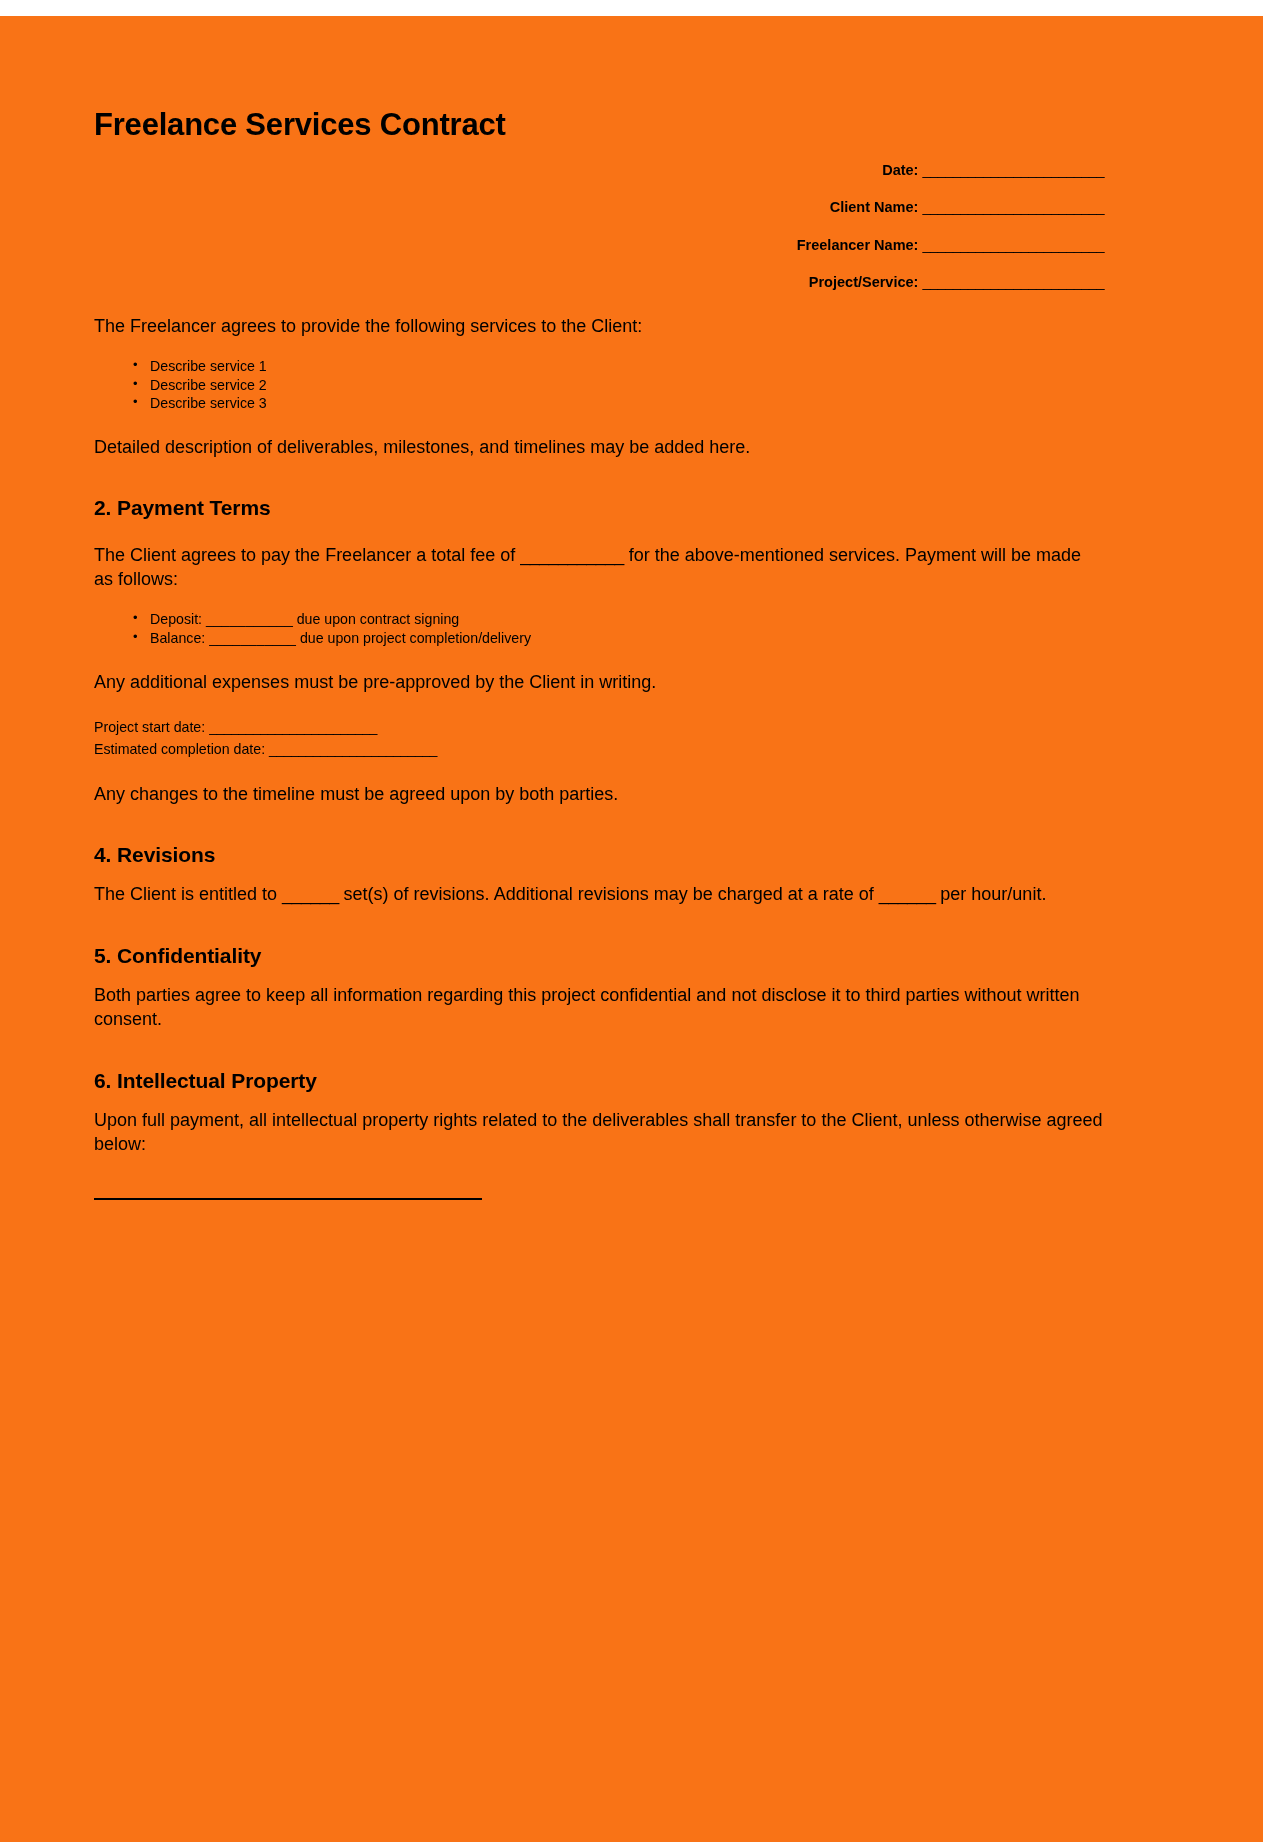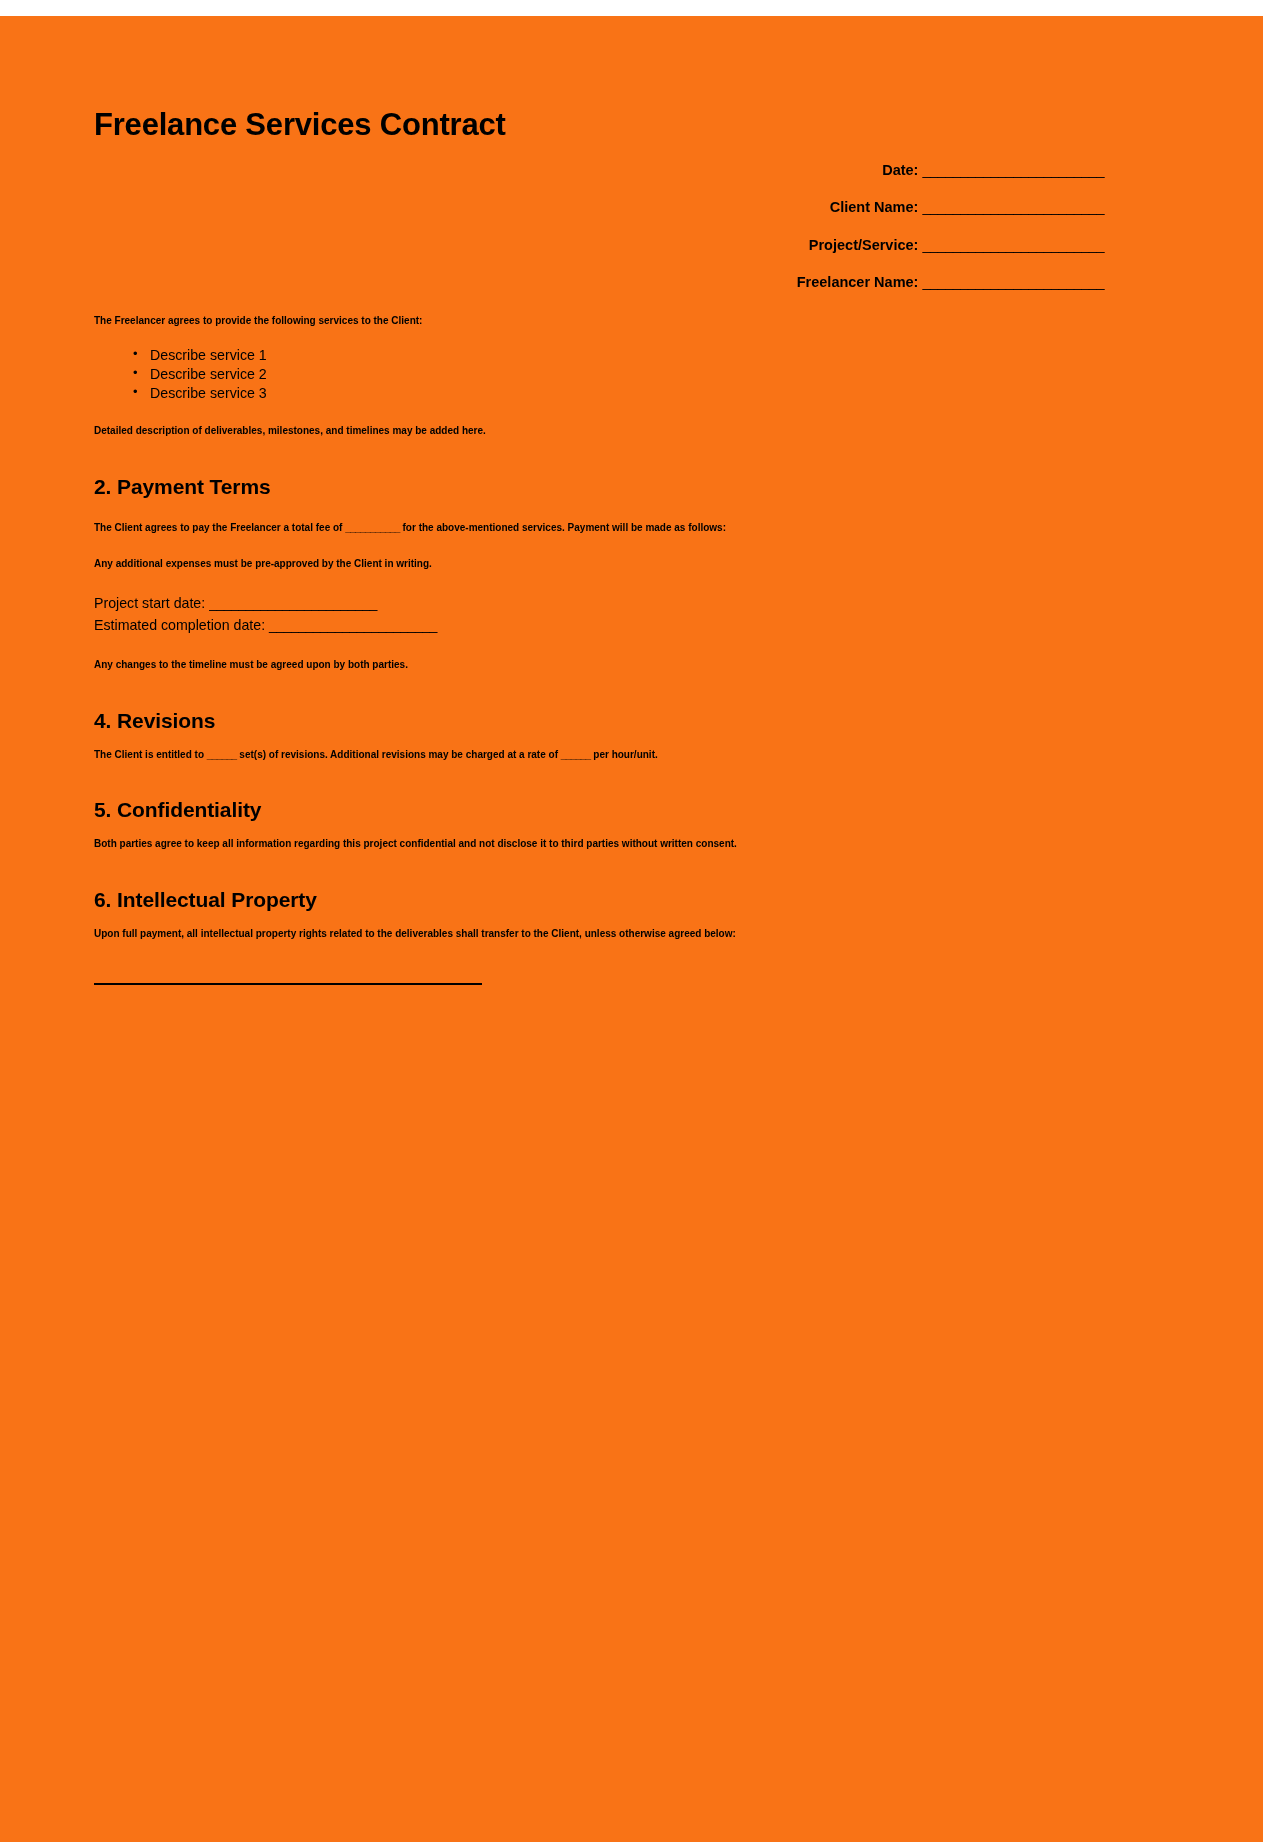--- a/index.html
+++ b/index.html
@@ -59,22 +59,22 @@
   h2.section-heading {
     font-size: 21px;
     font-weight: bold;
     line-height: 1.2;
     margin: 36px 0 0 0;
     letter-spacing: -0.1px;
   }
 
   
   p.body-text {
-    font-size: 10px;
-    font-weight: bold;
+    font-size: 18px;
+    font-weight: normal;
     line-height: 1.35;
     margin: 22px 0 0 0;
   }
   p.body-text.tight {
     margin-top: 15px;
   }
 
   .blankline {
     letter-spacing: -0.6px;
   }
@@ -128,46 +128,50 @@
       <span class="field-label">Date:</span>
       <span class="blank">________________________</span>
     </div>
 
     <div class="field-row">
       <span class="field-label">Client Name:</span>
       <span class="blank">________________________</span>
     </div>
 
     <div class="field-row">
+      <span class="field-label">Freelancer Name:</span>
+      <span class="blank">________________________</span>
+    </div>
+
+    <div class="field-row">
       <span class="field-label">Project/Service:</span>
-      <span class="blank">________________________</span>
-    </div>
-
-    <div class="field-row">
-      <span class="field-label">Freelancer Name:</span>
       <span class="blank">________________________</span>
     </div>
 
 
     <p class="body-text">The Freelancer agrees to provide the following services to the Client:</p>
 
     <ul class="bullets">
       <li>Describe service 1</li>
       <li>Describe service 2</li>
       <li>Describe service 3</li>
     </ul>
 
     <p class="body-text">Detailed description of deliverables, milestones, and timelines may be added here.</p>
 
     <h2 class="section-heading">2. Payment Terms</h2>
 
     <p class="body-text">
       <span>The Client agrees to pay the Freelancer a total fee of </span><span class="blankline">___________</span><span> for the above-mentioned services. Payment will be made as follows:</span>
     </p>
 
+    <ul class="bullets">
+      <li>Deposit: ___________ due upon contract signing</li>
+      <li>Balance: ___________ due upon project completion/delivery</li>
+    </ul>
 
     <p class="body-text">Any additional expenses must be pre-approved by the Client in writing.</p>
 
 
     <div class="date-lines">
       <div class="date-line">
         <span>Project start date: </span><span class="blankline">_______________________</span>
       </div>
       <div class="date-line">
         <span>Estimated completion date: </span><span class="blankline">_______________________</span>

